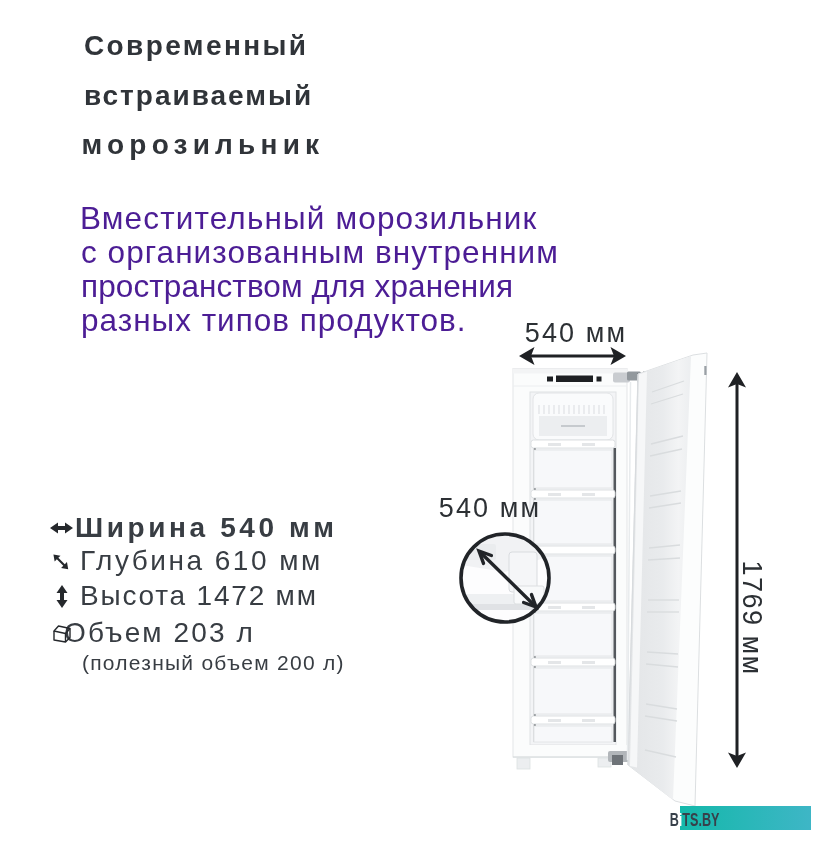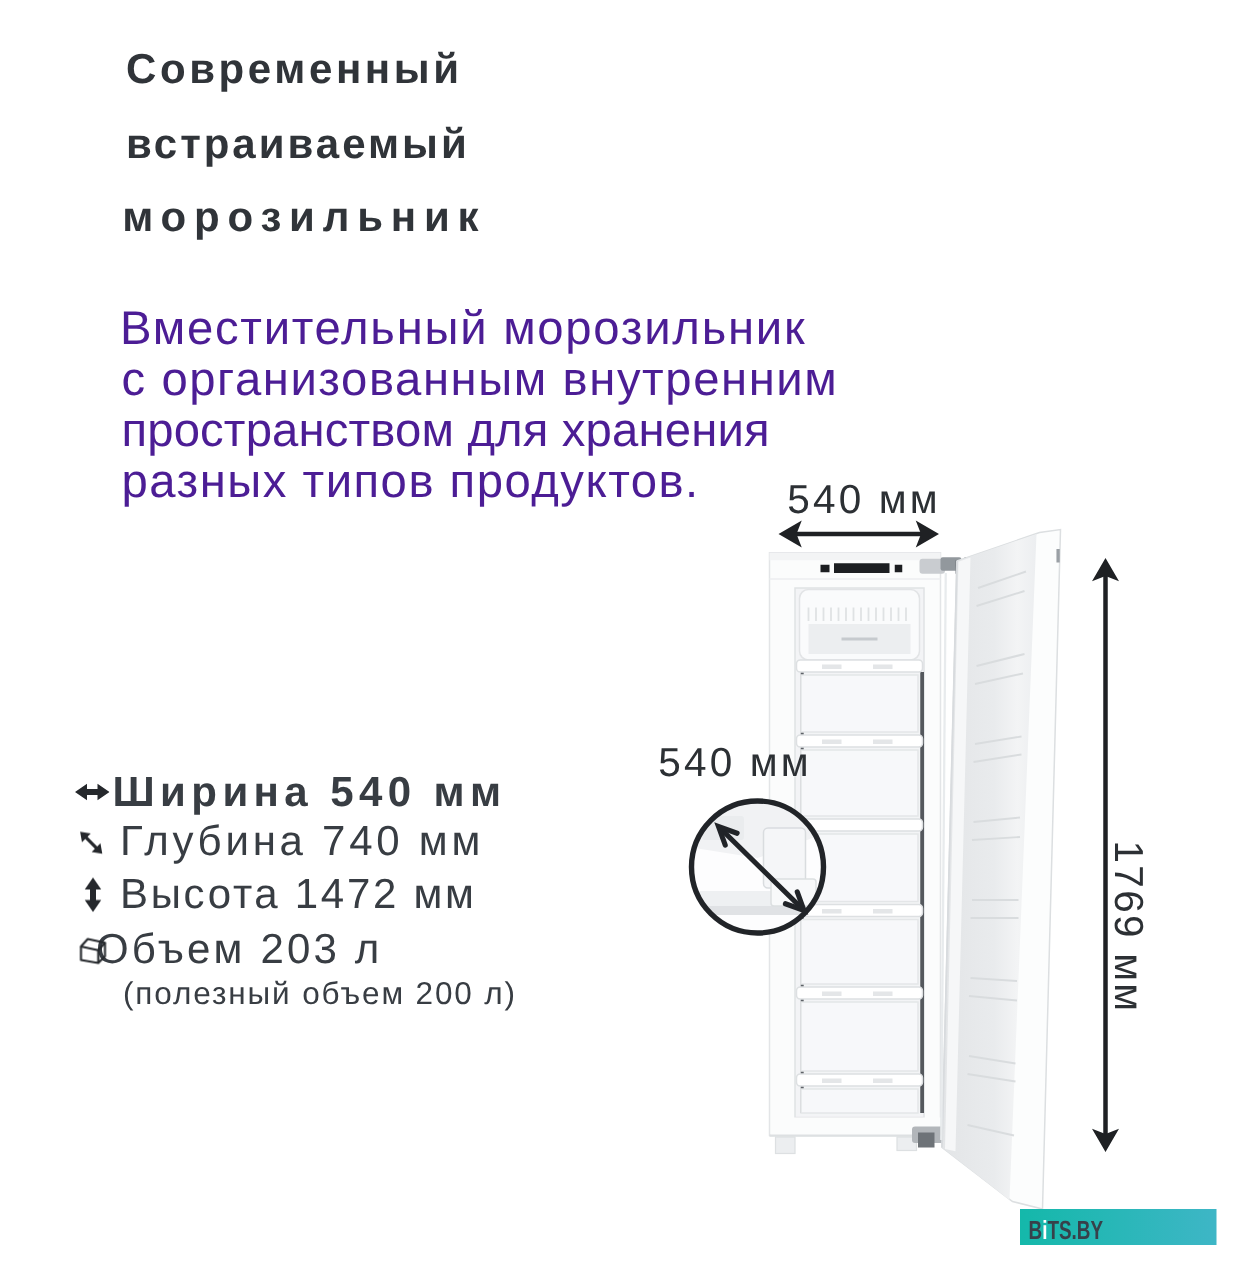--- a/index.html
+++ b/index.html
@@ -22,21 +22,21 @@
 <div class="abs pl" style="left:80px;top:201px;letter-spacing:1.15px;">Вместительный морозильник</div>
 
 <div class="abs pl" style="left:81px;top:235px;letter-spacing:1.05px;">с организованным внутренним</div>
 
 <div class="abs pl" style="left:81px;top:269px;letter-spacing:0.1px;">пространством для хранения</div>
 
 <div class="abs pl" style="left:81px;top:303px;letter-spacing:1.0px;">разных типов продуктов.</div>
 
 <div class="abs sp" style="left:75px;top:512px;letter-spacing:3.6px;font-weight:bold;">Ширина 540 мм</div>
 
-<div class="abs sp" style="left:80px;top:545px;letter-spacing:2.5px;">Глубина 740 мм</div>
+<div class="abs sp" style="left:80px;top:545px;letter-spacing:2.5px;">Глубина 610 мм</div>
 
 <div class="abs sp" style="left:80px;top:580px;letter-spacing:1.8px;">Высота 1472 мм</div>
 
 <div class="abs sp" style="left:64px;top:617px;letter-spacing:2.1px;">Объем 203 л</div>
 
 <div class="abs" style="left:82px;top:651px;font-size:21px;color:#383d43;letter-spacing:1.25px;white-space:nowrap;">(полезный объем 200 л)</div>
 
 <svg class="abs" style="left:50px;top:520px" width="23" height="16" viewBox="0 0 23 16">
   <path d="M0 8 L8 2.5 L8 6 L15 6 L15 2.5 L23 8 L15 13.5 L15 10 L8 10 L8 13.5 Z" fill="#25282c"></path>
 </svg>
@@ -232,13 +232,13 @@
       <path d="M491.4,555.5 L479,551 L483.5,563.4"></path>
       <path d="M523.6,602.5 L536,607 L531.5,594.6"></path>
     </g>
   </g>
 
   <text x="490" y="517" font-size="27" fill="#2c3034" text-anchor="middle" font-family="Liberation Sans" letter-spacing="2.1">540 мм</text>
 </svg>
 
 <div class="abs" style="left:680px;top:806px;width:131px;height:24px;background:linear-gradient(90deg,#14b8aa,#3eb6c6);"></div>
 
-<div class="abs" style="left:656px;top:808px;width:109px;height:24px;line-height:24px;text-align:center;"><span style="display:inline-block;transform:scaleX(0.72);transform-origin:50% 50%;font-weight:bold;font-size:17.5px;color:#37404a;">B<span style="color:#ffffff">i</span>TS.BY</span></div>
+<div class="abs" style="left:640px;top:808px;width:109px;height:24px;line-height:24px;text-align:center;"><span style="display:inline-block;transform:scaleX(0.72);transform-origin:50% 50%;font-weight:bold;font-size:17.5px;color:#37404a;">B<span style="color:#ffffff">i</span>TS.BY</span></div>
 
 </body></html>

